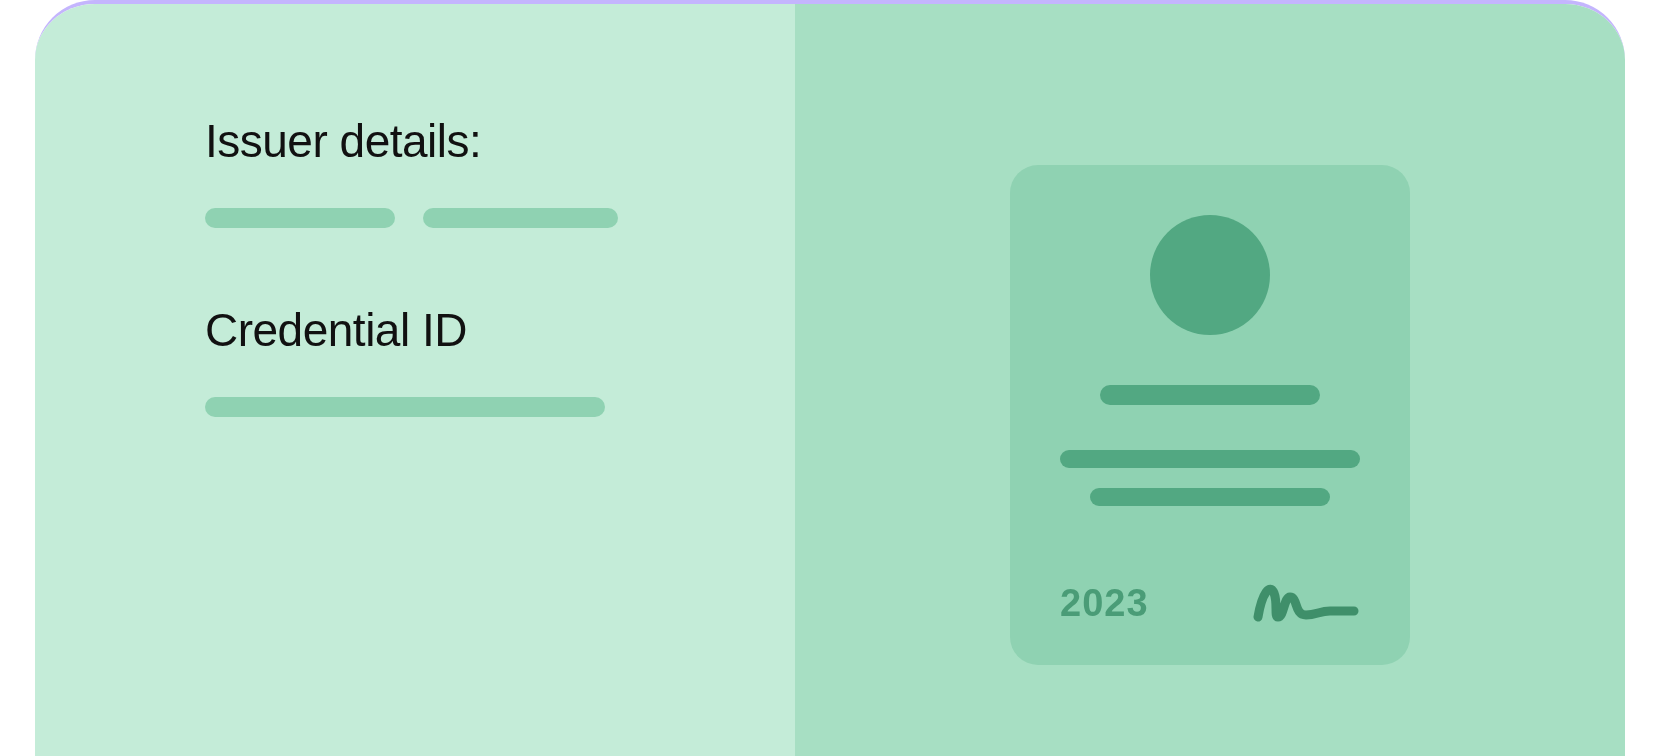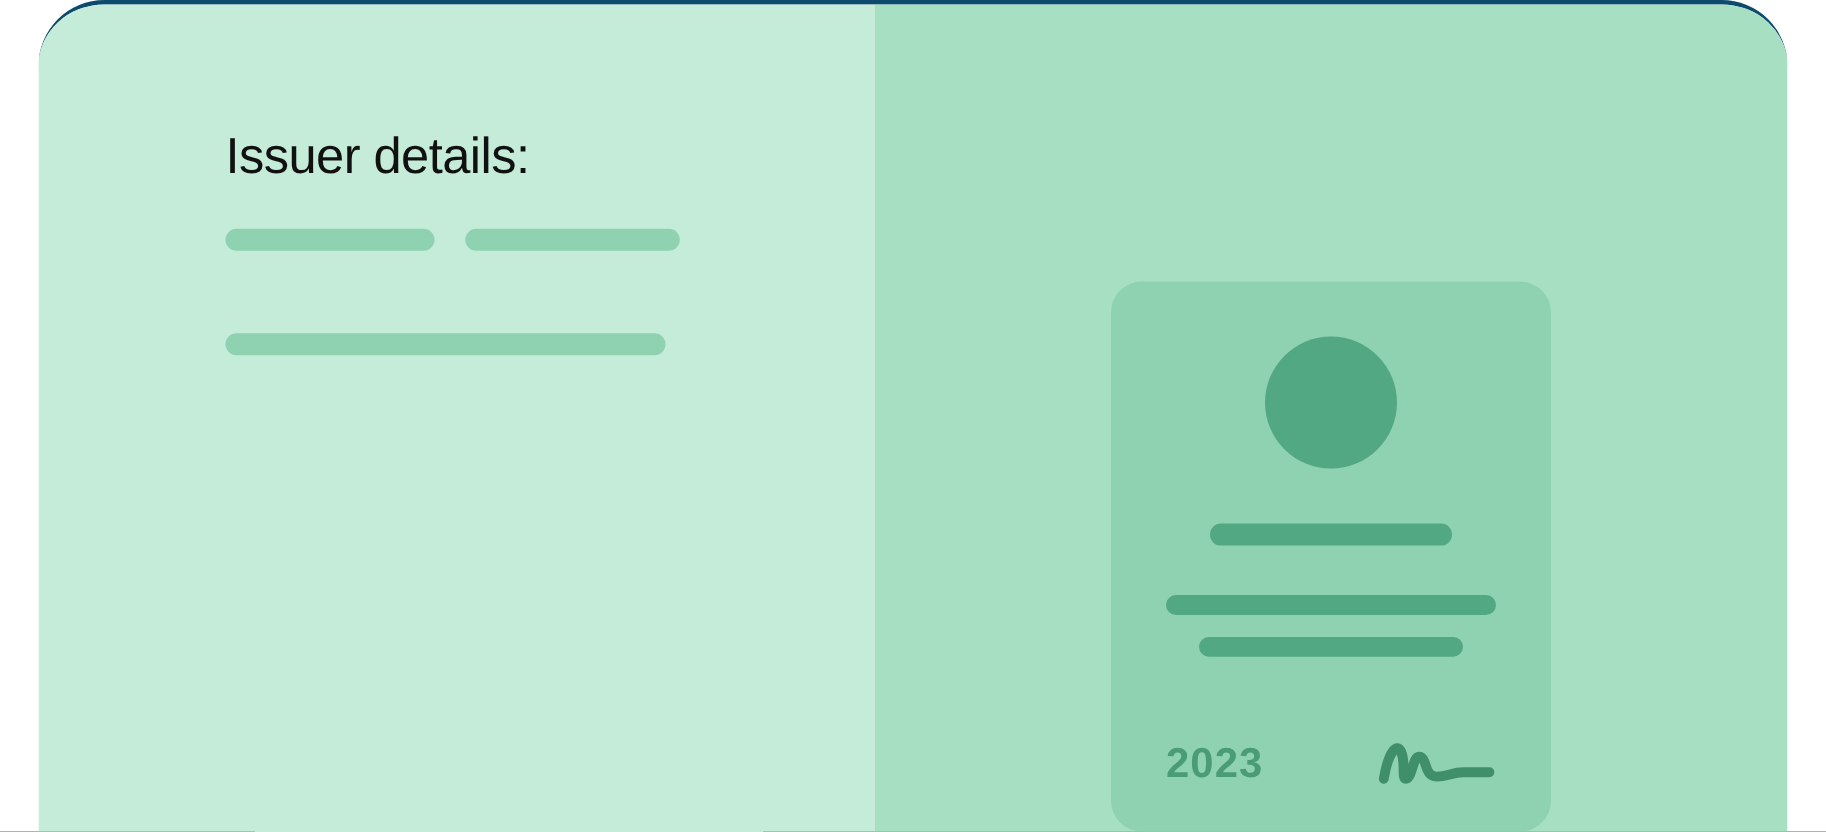--- a/index.html
+++ b/index.html
@@ -9,32 +9,32 @@
     font-family: -apple-system, BlinkMacSystemFont, "Segoe UI", Helvetica, Arial, sans-serif;
     background: #fff;
   }
   .card {
     width: 1590px;
     height: 756px;
     margin: 0 auto;
     display: flex;
     border-radius: 60px 60px 0 0;
     overflow: hidden;
-    border-top: 4px solid #0c4a6e;
+    border-top: 4px solid #c4b5fd;
   }
   .left {
     flex: 0 0 760px;
     background: #c4ecd8;
     padding: 110px 0 0 170px;
   }
   .right {
     flex: 1;
     background: #a7dfc3;
     display: flex;
-    align-items: flex-end;
+    align-items: center;
     justify-content: center;
     padding-top: 70px;
   }
   .field-label {
     font-size: 46px;
     font-weight: 500;
     color: #111;
     letter-spacing: -0.5px;
   }
   .placeholder-row {
@@ -96,20 +96,21 @@
     <div>
       <div class="field-label">Issuer details:</div>
       <div class="placeholder-row">
         <div class="ph" style="width:190px"></div>
         <div class="ph" style="width:195px"></div>
       </div>
     </div>
 
 
     <div>
+      <div class="field-label">Credential ID</div>
       <div class="placeholder-row" style="margin-bottom:0">
         <div class="ph" style="width:400px"></div>
       </div>
     </div>
 
   </div>
 
   <div class="right">
     <div class="certificate">
       <div class="seal"></div>

